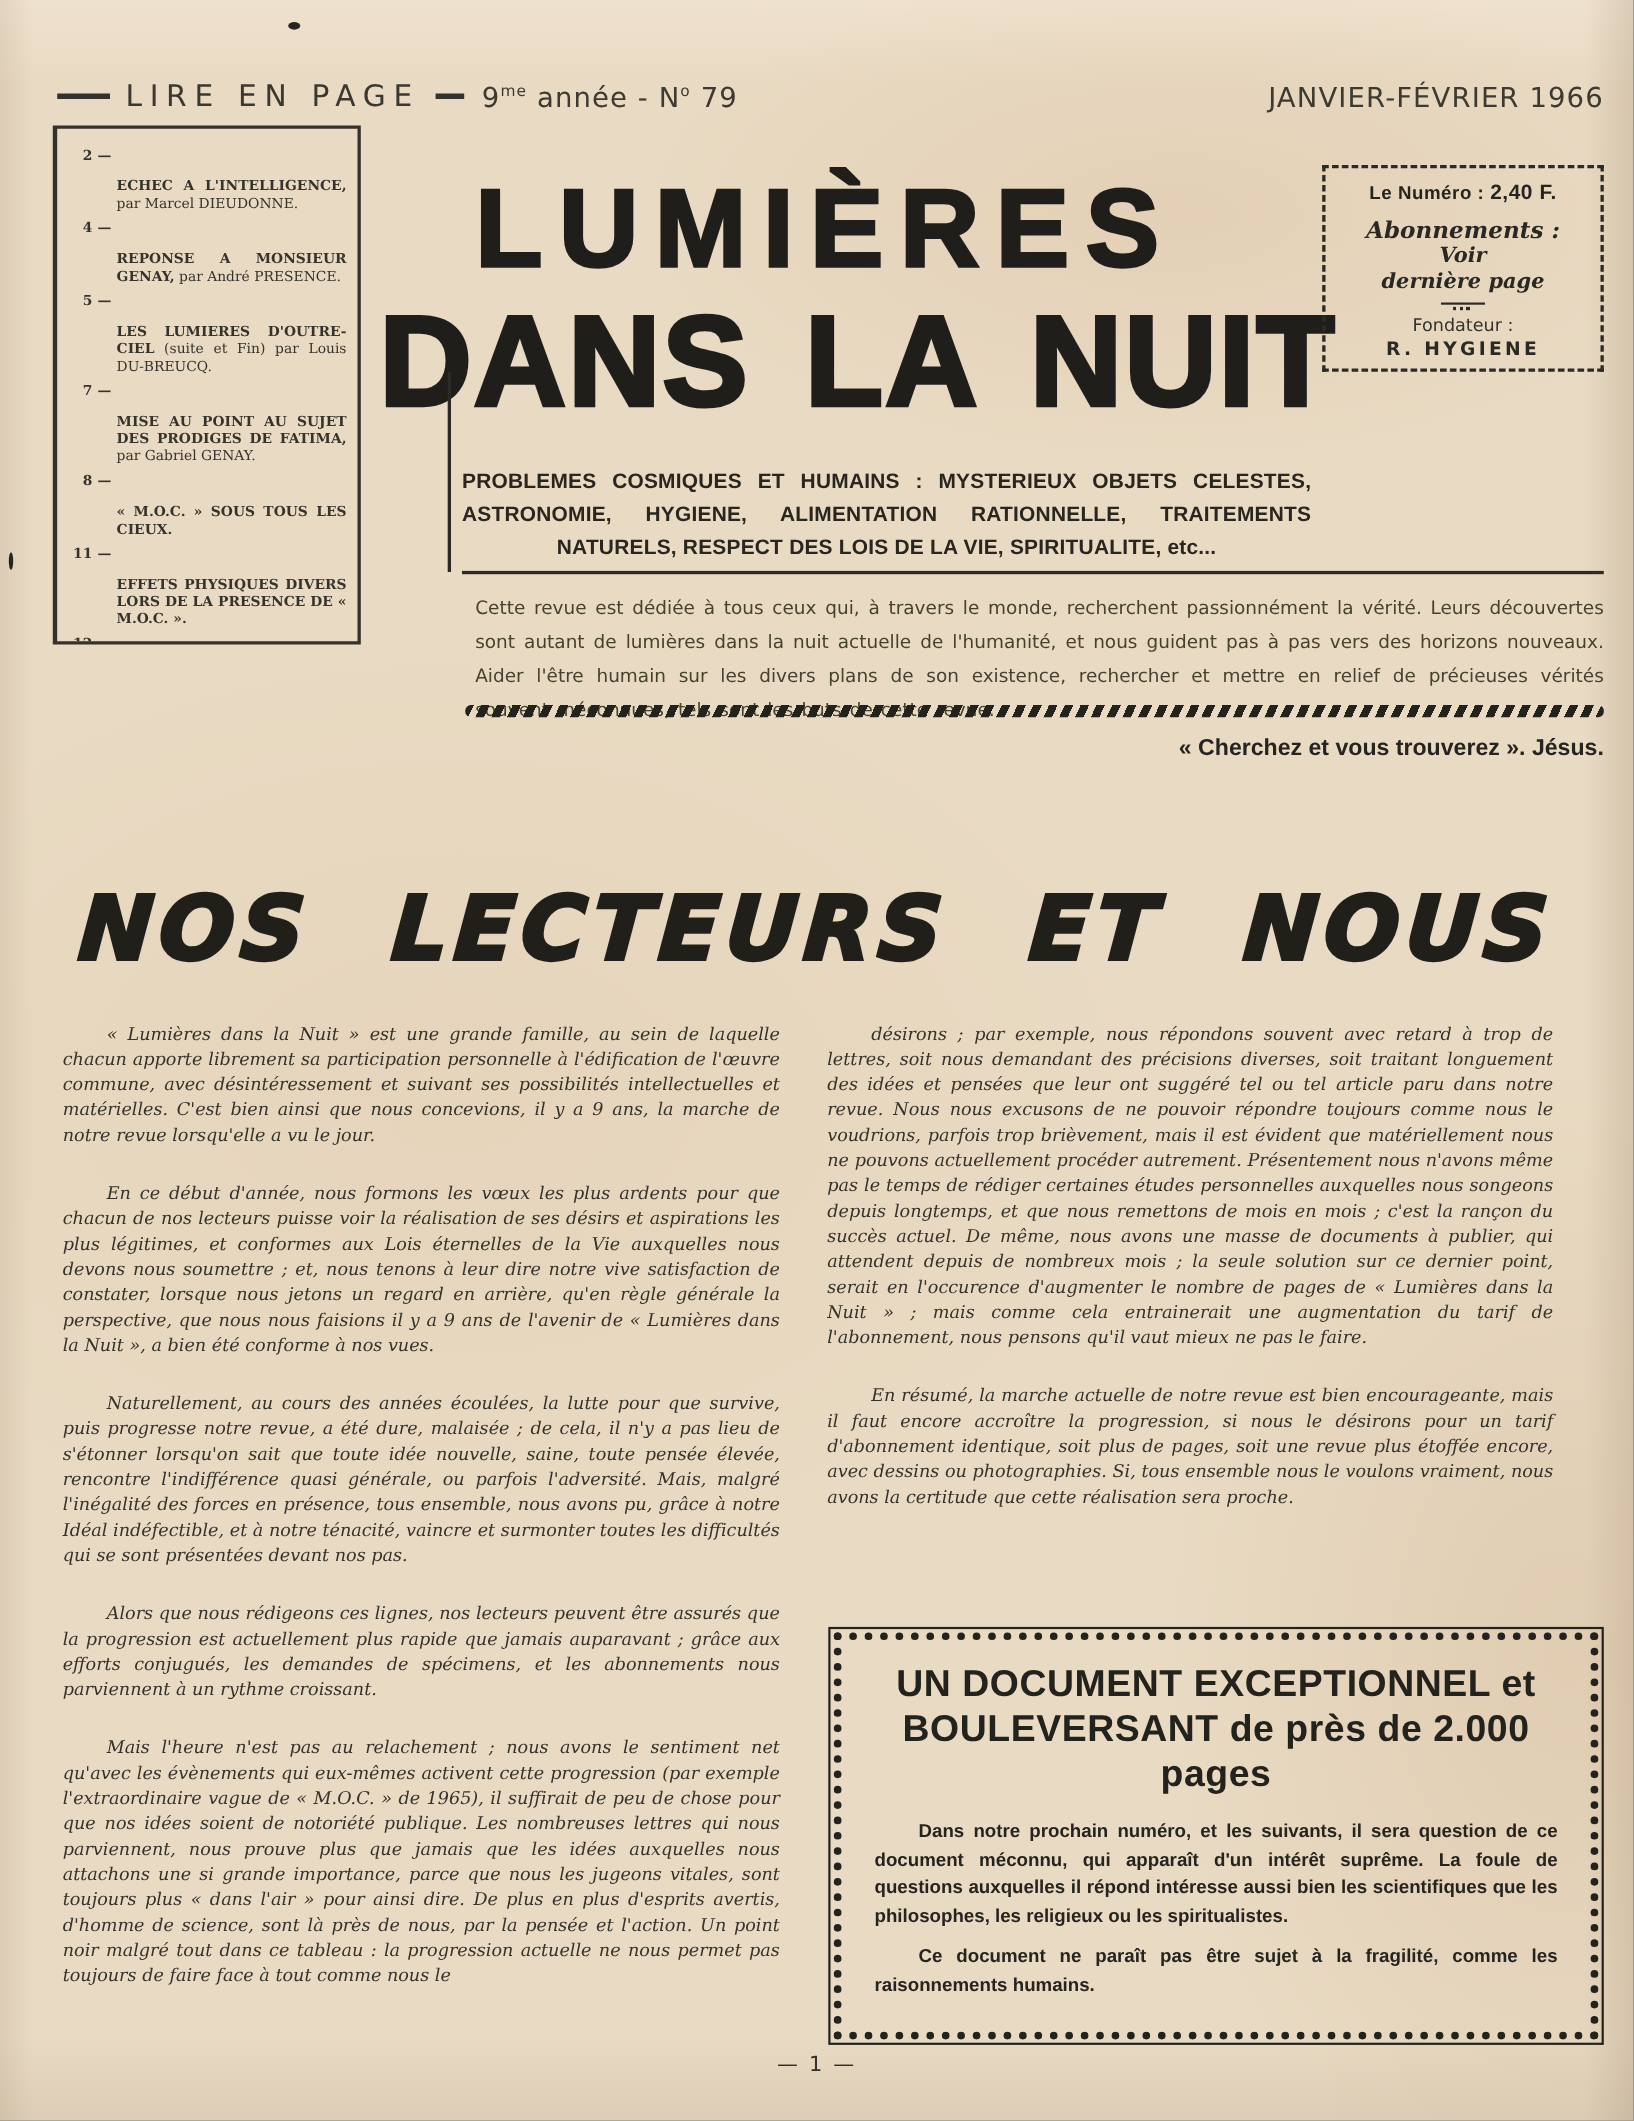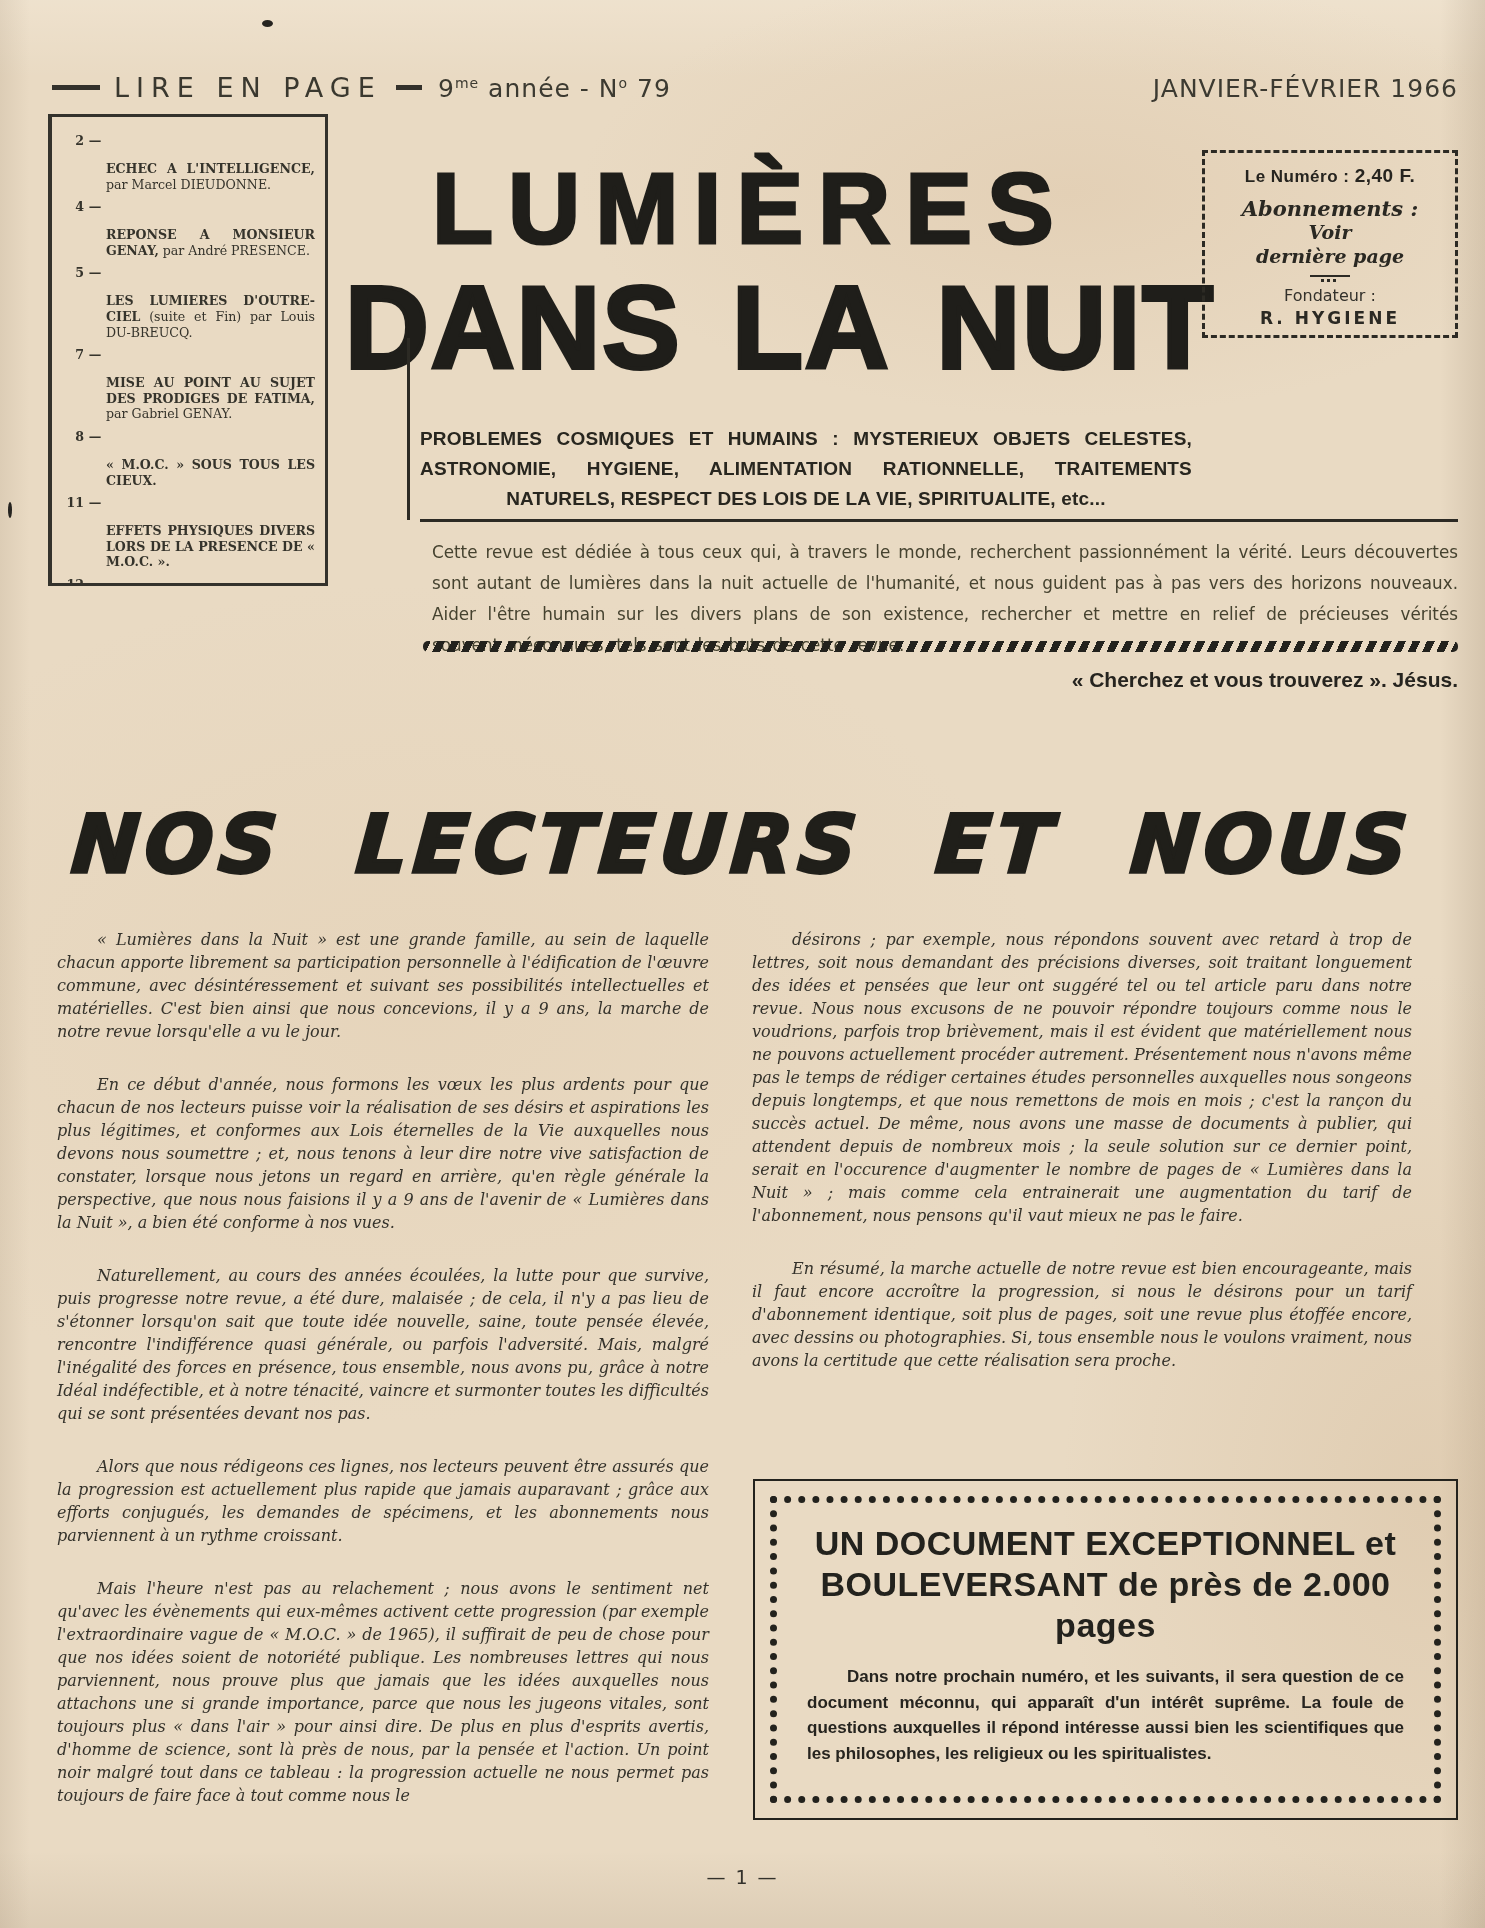--- a/index.html
+++ b/index.html
@@ -91,21 +91,21 @@
     font-size:80px; letter-spacing:6px; word-spacing:40px; color:#201f1a;
     -webkit-text-stroke:3.5px #201f1a; transform:skewX(-4deg); white-space:nowrap;
   }
   .col { position:absolute; top:928px; font-family:"DejaVu Serif", serif; font-style:italic;
     font-size:16px; line-height:23px; color:#34322b; text-align:justify; hyphens:auto; }
   .col p { text-indent:40px; margin-bottom:30px; }
   .col-left  { left:57px;  width:652px; }
   .col-right { left:752px; width:660px; }
 
   
-  .promo-outer { position:absolute; left:753px; top:1479px; width:705px; border:2px solid #23221d; padding:15px; }
+  .promo-outer { position:absolute; left:753px; top:1479px; width:705px; border:2px solid #23221d; padding:3px; }
   .promo-inner { border:7px dotted #23221d; padding:20px 30px 18px; }
   .promo-title { text-align:center; font-family:"Liberation Sans", sans-serif; font-weight:bold;
     font-size:34px; line-height:41px; color:#23221d; letter-spacing:.5px; }
   .promo-body { margin-top:18px; }
   .promo-body p { font-family:"Liberation Sans", sans-serif; font-weight:bold; font-size:17px;
     line-height:25.5px; color:#26241f; text-align:justify; text-indent:40px; margin-bottom:12px; }
 
   .footer { position:absolute; left:0; top:1866px; width:1485px; text-align:center;
     font-size:19px; letter-spacing:2px; color:#33312b; }
 </style>
@@ -229,19 +229,20 @@
 
   <div class="promo-outer">
     <div class="promo-inner">
       <div class="promo-title">
         <div>UN DOCUMENT EXCEPTIONNEL et</div>
         <div>BOULEVERSANT de près de 2.000 pages</div>
       </div>
       <div class="promo-body">
 
       <p>Dans notre prochain numéro, et les suivants, il sera question de ce document méconnu, qui apparaît d'un intérêt suprême. La foule de questions auxquelles il répond intéresse aussi bien les scientifiques que les philosophes, les religieux ou les spiritualistes.</p>
+          <p>Ce document ne paraît pas être sujet à la fragilité, comme les raisonnements humains.</p>
         </div>
     </div>
   </div>
 
   <div class="footer">—  1  —</div>
 
 </div>
 
 </body></html>

